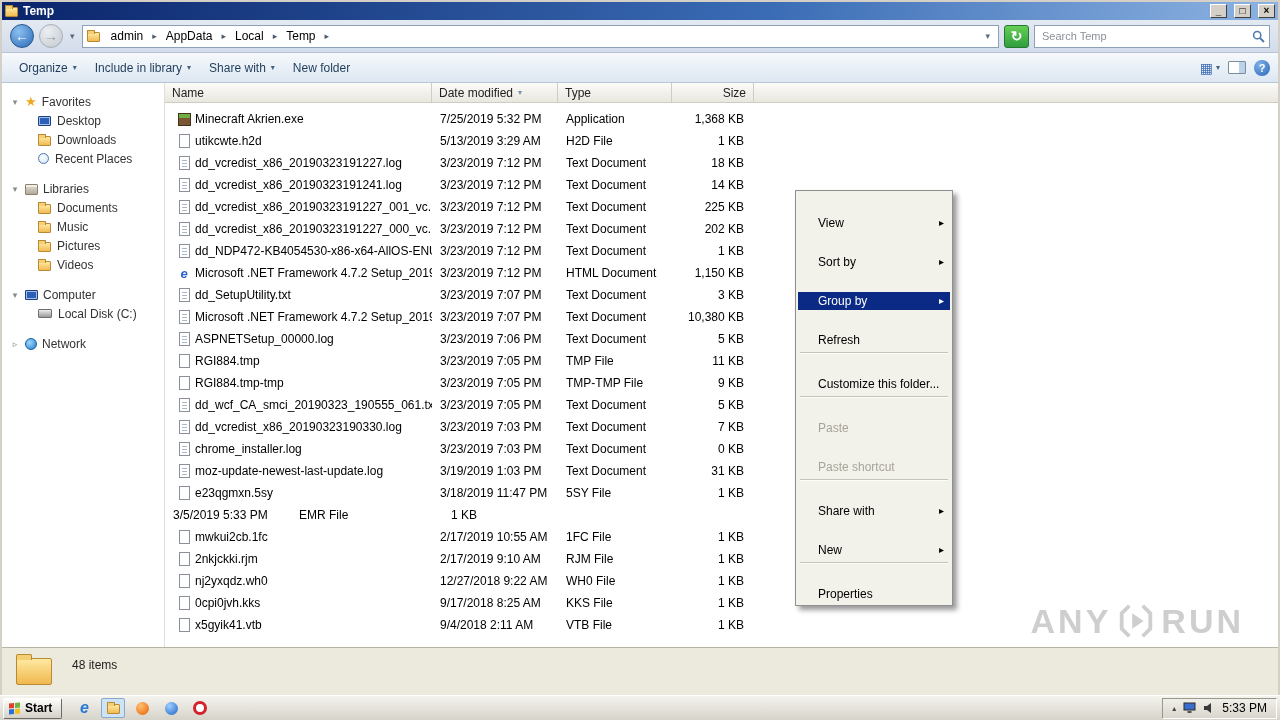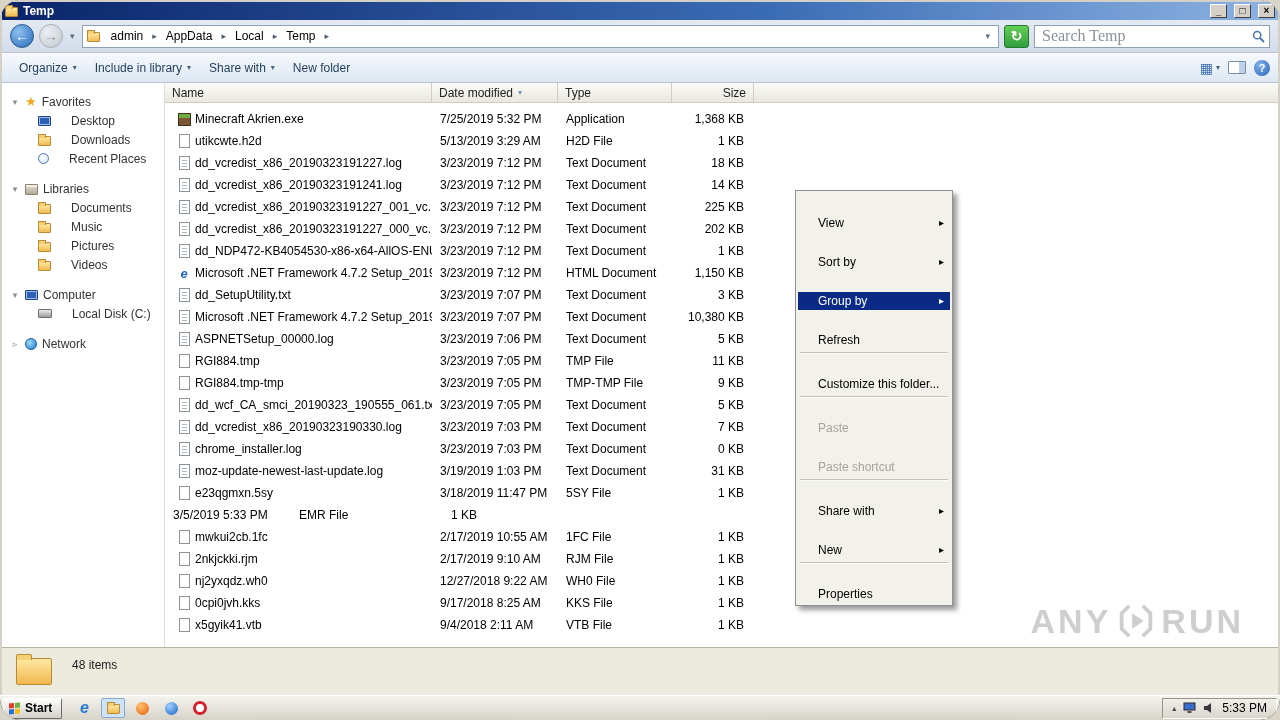--- a/index.html
+++ b/index.html
@@ -1,18 +1,18 @@
 <!DOCTYPE html>
 <html><head>
 <meta charset="utf-8">
 <style>
   * { margin:0; padding:0; box-sizing:border-box; }
   body { width:1280px; height:720px; overflow:hidden; font-family:"Liberation Sans", sans-serif; font-size:12px; background:#d8d4c8; }
 
-  .screen { position:relative; width:1280px; height:720px; overflow:hidden; background:#000000;border-radius:21px; }
+  .screen { position:relative; width:1280px; height:720px; overflow:hidden; background:#000000; }
 
   
   .window { position:absolute; left:0; top:0; right:0; bottom:25px; display:flex; flex-direction:column; border:2px solid #d4d0c8; border-bottom:none; background:#ece9dd; }
 
   .titlebar { height:18px; flex:none; background:linear-gradient(to right,#0a246a,#3a6cb5 60%,#8db3e2); color:#fff; font-weight:bold; display:flex; align-items:center; padding:0 3px; gap:5px; }
   .tb-title { flex:1; }
   .wbtn { width:17px; height:14px; background:#d4d0c8; border:1px solid; border-color:#fff #404040 #404040 #fff; color:#000; font-size:10px; line-height:11px; text-align:center; font-weight:bold; margin-left:2px; }
 
   
   .addressbar { height:33px; flex:none; background:linear-gradient(#e4eaf2,#d3dceb); border-bottom:1px solid #b9c3d2; display:flex; align-items:center; padding:0 8px; gap:5px; }
@@ -20,41 +20,41 @@
   .nav-back { background:radial-gradient(circle at 35% 30%,#8cc0f0,#2a6ab8); color:#fff; border:1px solid #28598f; }
   .nav-fwd  { background:radial-gradient(circle at 35% 30%,#eceff2,#c2c8cf); color:#909aa4; border:1px solid #a8afb8; }
   .nav-drop { color:#5a6b7e; font-size:9px; padding:0 2px; }
   .addrbox { flex:1; height:23px; background:#fff; border:1px solid #8ca0b8; display:flex; align-items:center; padding:0 4px; }
   .addr-icon { margin-right:4px; }
   .crumb { padding:1px 7px; cursor:default; }
   .crumb-sep { color:#4a5a6a; font-size:9px; padding:0 2px; }
   .addr-drop { margin-left:auto; color:#5a6b7e; font-size:9px; padding:0 4px; }
   .refresh-btn { width:25px; height:23px; flex:none; background:linear-gradient(#66cf55,#2f9e3e); border:1px solid #22792f; border-radius:3px; color:#fff; font-size:14px; line-height:21px; text-align:center; font-weight:bold; }
   .searchbox { width:236px; height:23px; flex:none; background:#fff; border:1px solid #8ca0b8; display:flex; align-items:center; padding:0 4px 0 7px; }
-  .searchbox input { flex:1; border:none; outline:none; font-family:Liberation Serif, serif; font-size:16px; color:#333; min-width:0; }
+  .searchbox input { flex:1; border:none; outline:none; font-family:Liberation Sans, sans-serif; font-size:11px; color:#333; min-width:0; }
   .searchbox input::placeholder { color:#8a9199; }
 
   
   .toolbar { height:30px; flex:none; background:linear-gradient(#f6f9fc,#dde7f2); border-bottom:1px solid #b6c6d8; display:flex; align-items:center; padding:0 8px; }
   .tbtn { display:flex; align-items:center; gap:5px; padding:4px 9px; color:#1e3c5a; border-radius:2px; }
   .tdrop { font-size:8px; color:#44617e; }
   .tb-right { margin-left:auto; display:flex; align-items:center; gap:8px; }
   .views-btn { display:flex; align-items:center; gap:3px; color:#3f6fb5; font-size:14px; }
   .views-btn .tdrop { font-size:8px; }
   .pane-btn { width:18px; height:13px; border:1px solid #7a8ca0; background:linear-gradient(to right,#fff 60%,#bcd2ea 60%); border-radius:1px; }
   .help-btn { width:16px; height:16px; border-radius:50%; background:radial-gradient(circle at 35% 30%,#7fb2e8,#2a64b8); color:#fff; font-size:11px; line-height:16px; text-align:center; font-weight:bold; }
 
   
   .main { flex:1; display:flex; background:#fff; overflow:hidden; }
 
   .sidebar { width:163px; flex:none; border-right:1px solid #e2dfd6; padding-top:10px; overflow:hidden; }
   .sb-group { margin-bottom:12px; }
   .sb-head { display:flex; align-items:center; gap:5px; padding:2px 4px 2px 8px; color:#333; }
   .twisty { color:#8a8a8a; font-size:9px; width:10px; text-align:center; }
-  .sb-item { display:flex; align-items:center; gap:20px; padding:2px 4px 2px 36px; height:19px; color:#333; }
+  .sb-item { display:flex; align-items:center; gap:6px; padding:2px 4px 2px 36px; height:19px; color:#333; }
   .sbic { flex:none; display:inline-flex; align-items:center; justify-content:center; }
 
   .ic-star { color:#f0a81e; font-size:13px; line-height:12px; }
   .ic-folder { width:13px; height:10px; background:linear-gradient(#ffe9a2,#f0bb52); border:1px solid #b98a33; border-radius:1px; position:relative; margin-top:2px; }
   .ic-folder::before { content:""; position:absolute; top:-3px; left:-1px; width:6px; height:3px; background:#f5cf74; border:1px solid #b98a33; border-bottom:none; border-radius:1px 1px 0 0; }
   .ic-library { width:13px; height:11px; background:linear-gradient(#e3dfd4,#b3ab98); border:1px solid #8a8270; border-radius:1px; box-shadow:inset 0 2px 0 #f2efe6; }
   .ic-monitor { width:13px; height:10px; background:#2e5fb7; border:1px solid #1d3f7a; border-radius:1px; box-shadow:inset 0 0 0 1px #9cc0f0; }
   .ic-clock { width:11px; height:11px; border-radius:50%; background:radial-gradient(circle at 40% 35%,#ffffff,#cfe0f5); border:1px solid #4a77b0; }
   .ic-drive { width:14px; height:9px; background:linear-gradient(#ececec,#9a9a9a); border:1px solid #6f6f6f; border-radius:1px; }
   .ic-globe { width:12px; height:12px; border-radius:50%; background:radial-gradient(circle at 35% 35%,#9fd8ff,#1e7ccc); border:1px solid #155f9e; }

